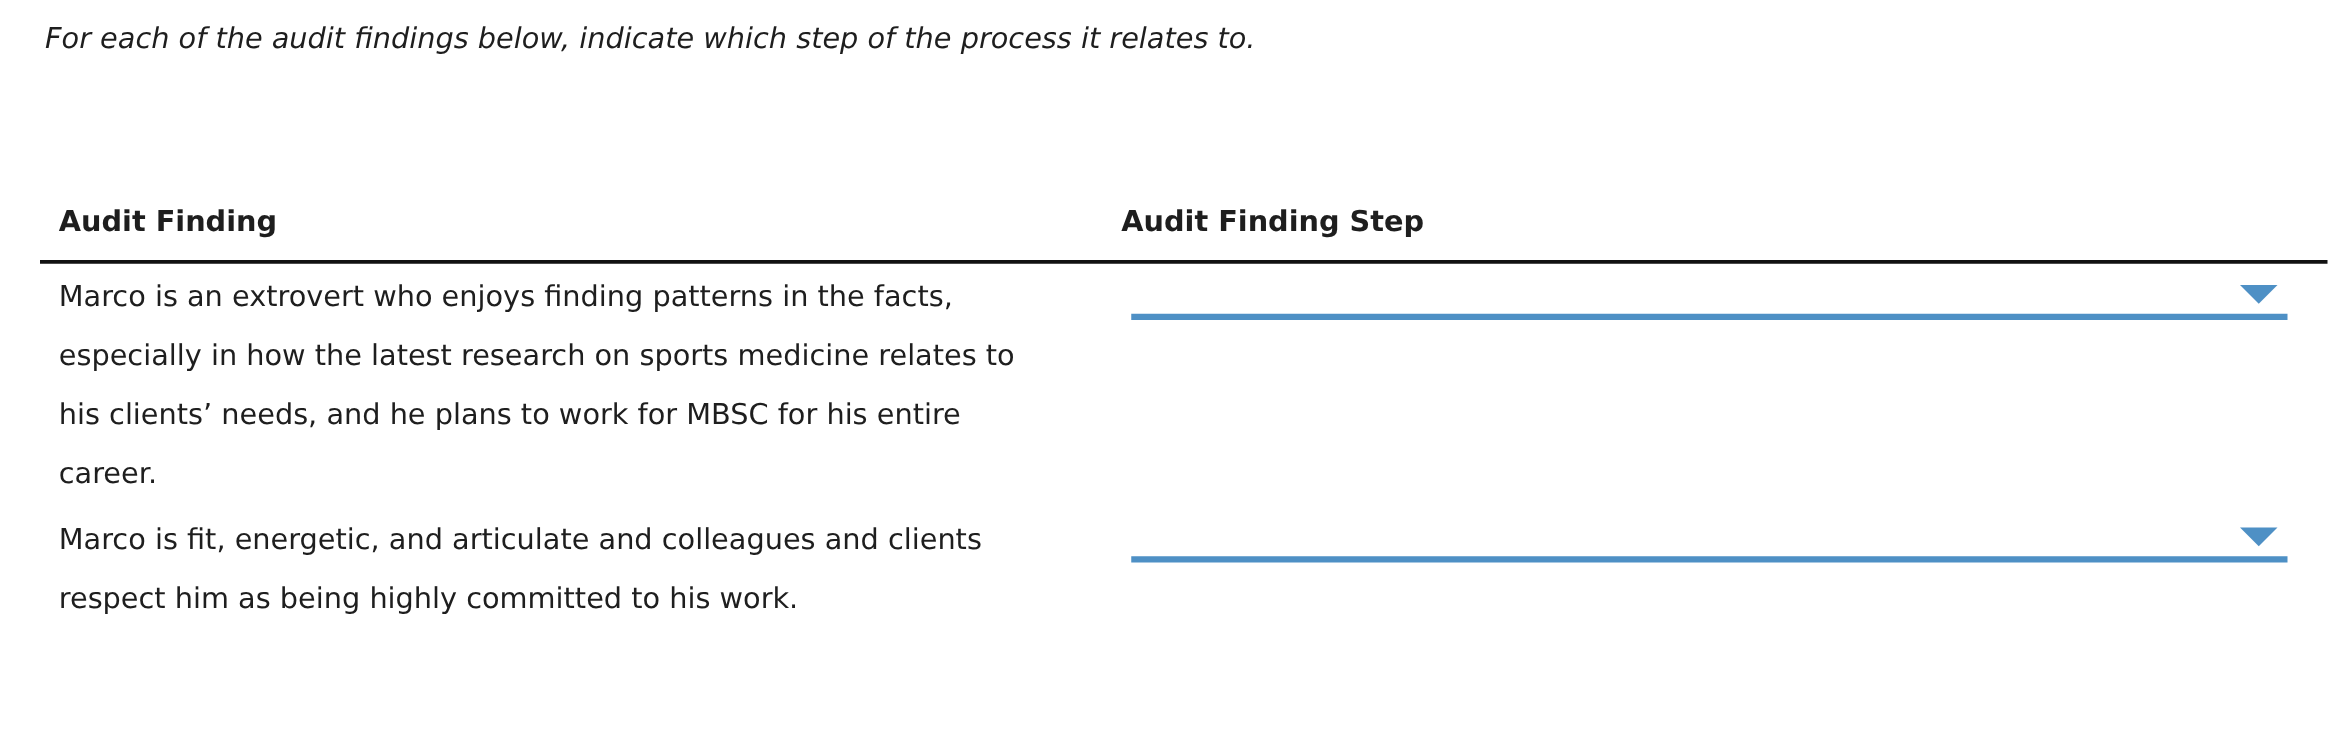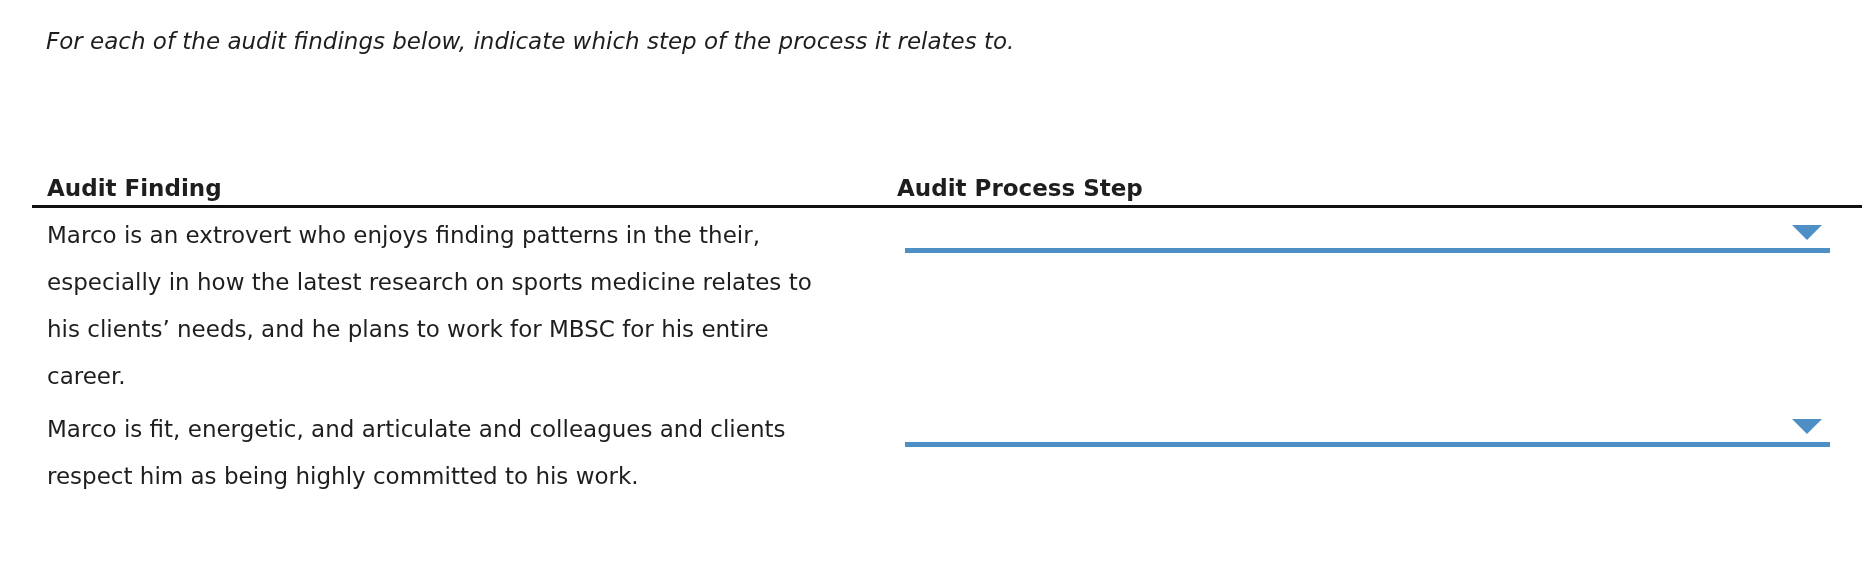--- a/index.html
+++ b/index.html
@@ -14,36 +14,36 @@
     background: #ffffff;
   }
   body {
     width: 1872px;
     height: 586px;
     overflow: hidden;
     font-family: "DejaVu Sans", sans-serif;
     color: var(--text);
   }
   .instruction {
-    margin: 10px;
+    margin: 0;
     padding: 16px 0 0 36px;
     font-size: 23px;
     line-height: 30px;
     font-style: italic;
     color: var(--text);
   }
   .audit-table {
     margin: 116px 10px 0 32px;
     width: 1830px;
   }
   .header-row {
     display: grid;
     grid-template-columns: 865px 965px;
     line-height: 33px;
-    padding-bottom: 0;
+    padding-bottom: 13px;
     border-bottom: 3px solid var(--divider);
     margin-top: 48px;
   }
   .th {
     font-weight: bold;
     font-size: 23px;
   }
   .th-finding { padding-left: 15px; }
   .row {
     display: grid;
@@ -87,26 +87,26 @@
 <body>
 
 <div class="page">
 
   <p class="instruction">For each of the audit findings below, indicate which step of the process it relates to.</p>
 
   <div class="audit-table">
 
     <div class="header-row">
       <div class="th th-finding">Audit Finding</div>
-      <div class="th th-step">Audit Process Step</div>
+      <div class="th th-step">Audit Finding Step</div>
     </div>
 
 
     <div class="row">
-      <div class="finding">Marco is an extrovert who enjoys finding patterns in the their,
+      <div class="finding">Marco is an extrovert who enjoys finding patterns in the facts,
 especially in how the latest research on sports medicine relates to
 his clients’ needs, and he plans to work for MBSC for his entire
 career.</div>
       <div class="step-cell">
         <div class="dropdown">
           <span class="selected-value"></span>
           <span class="caret"></span>
         </div>
       </div>
     </div>

